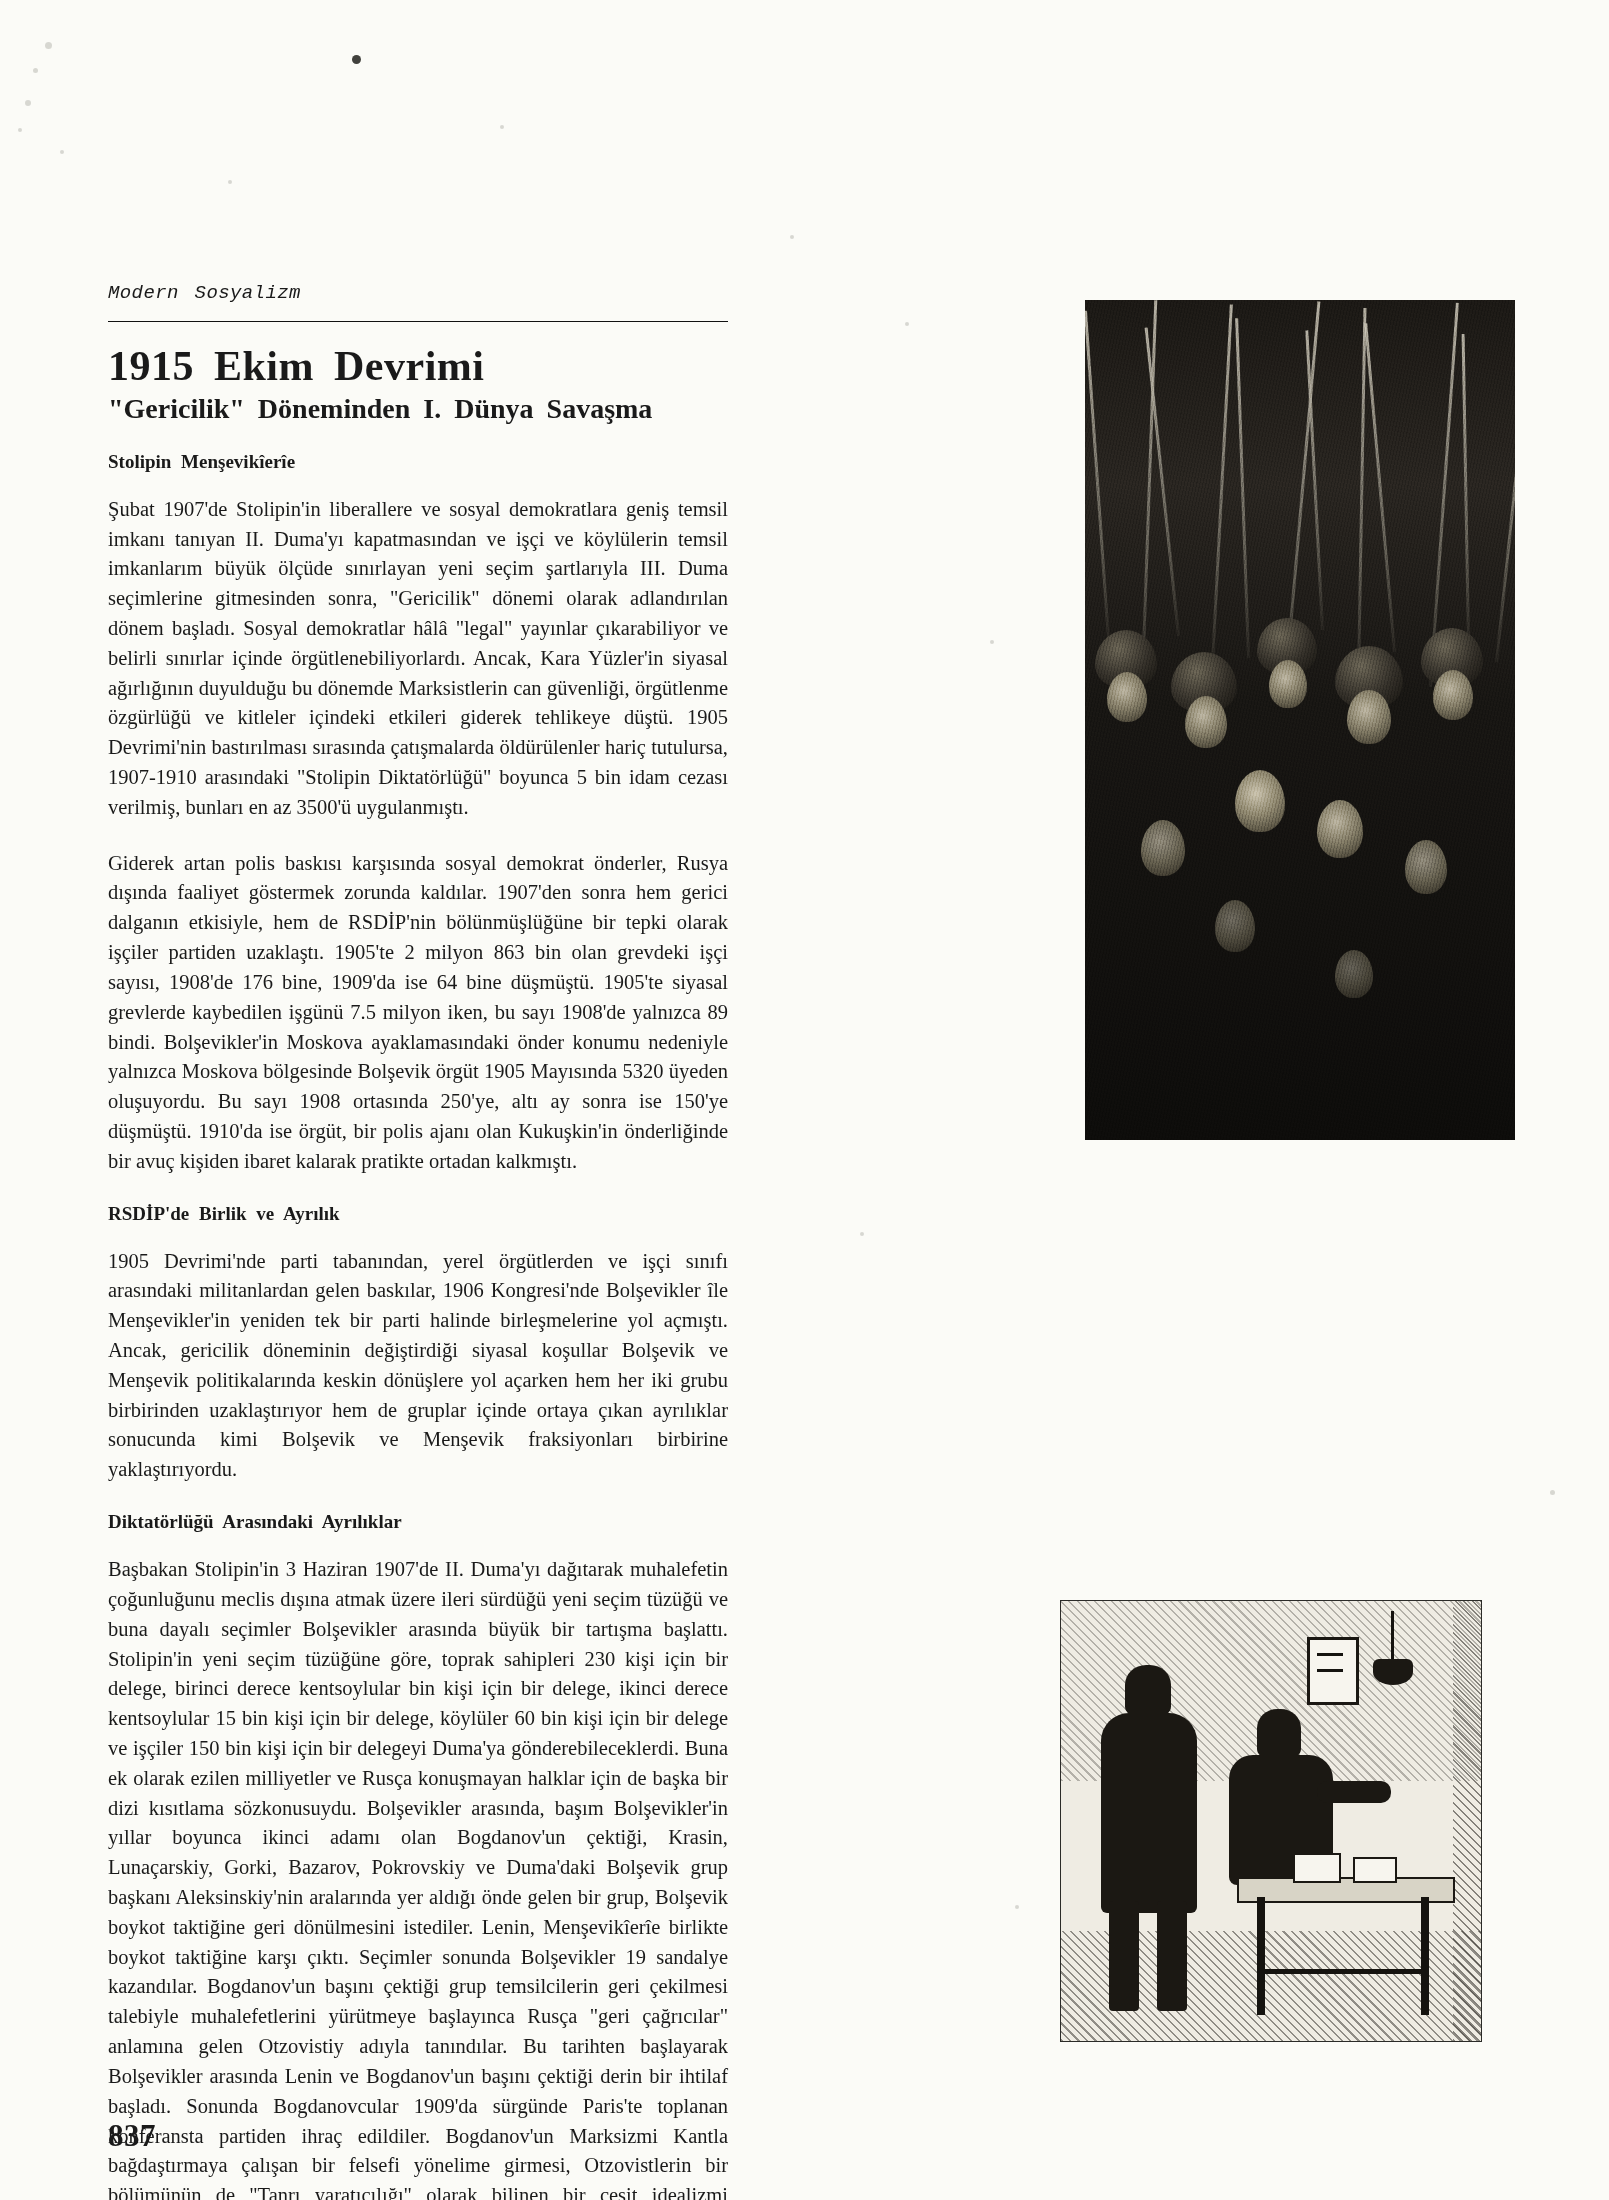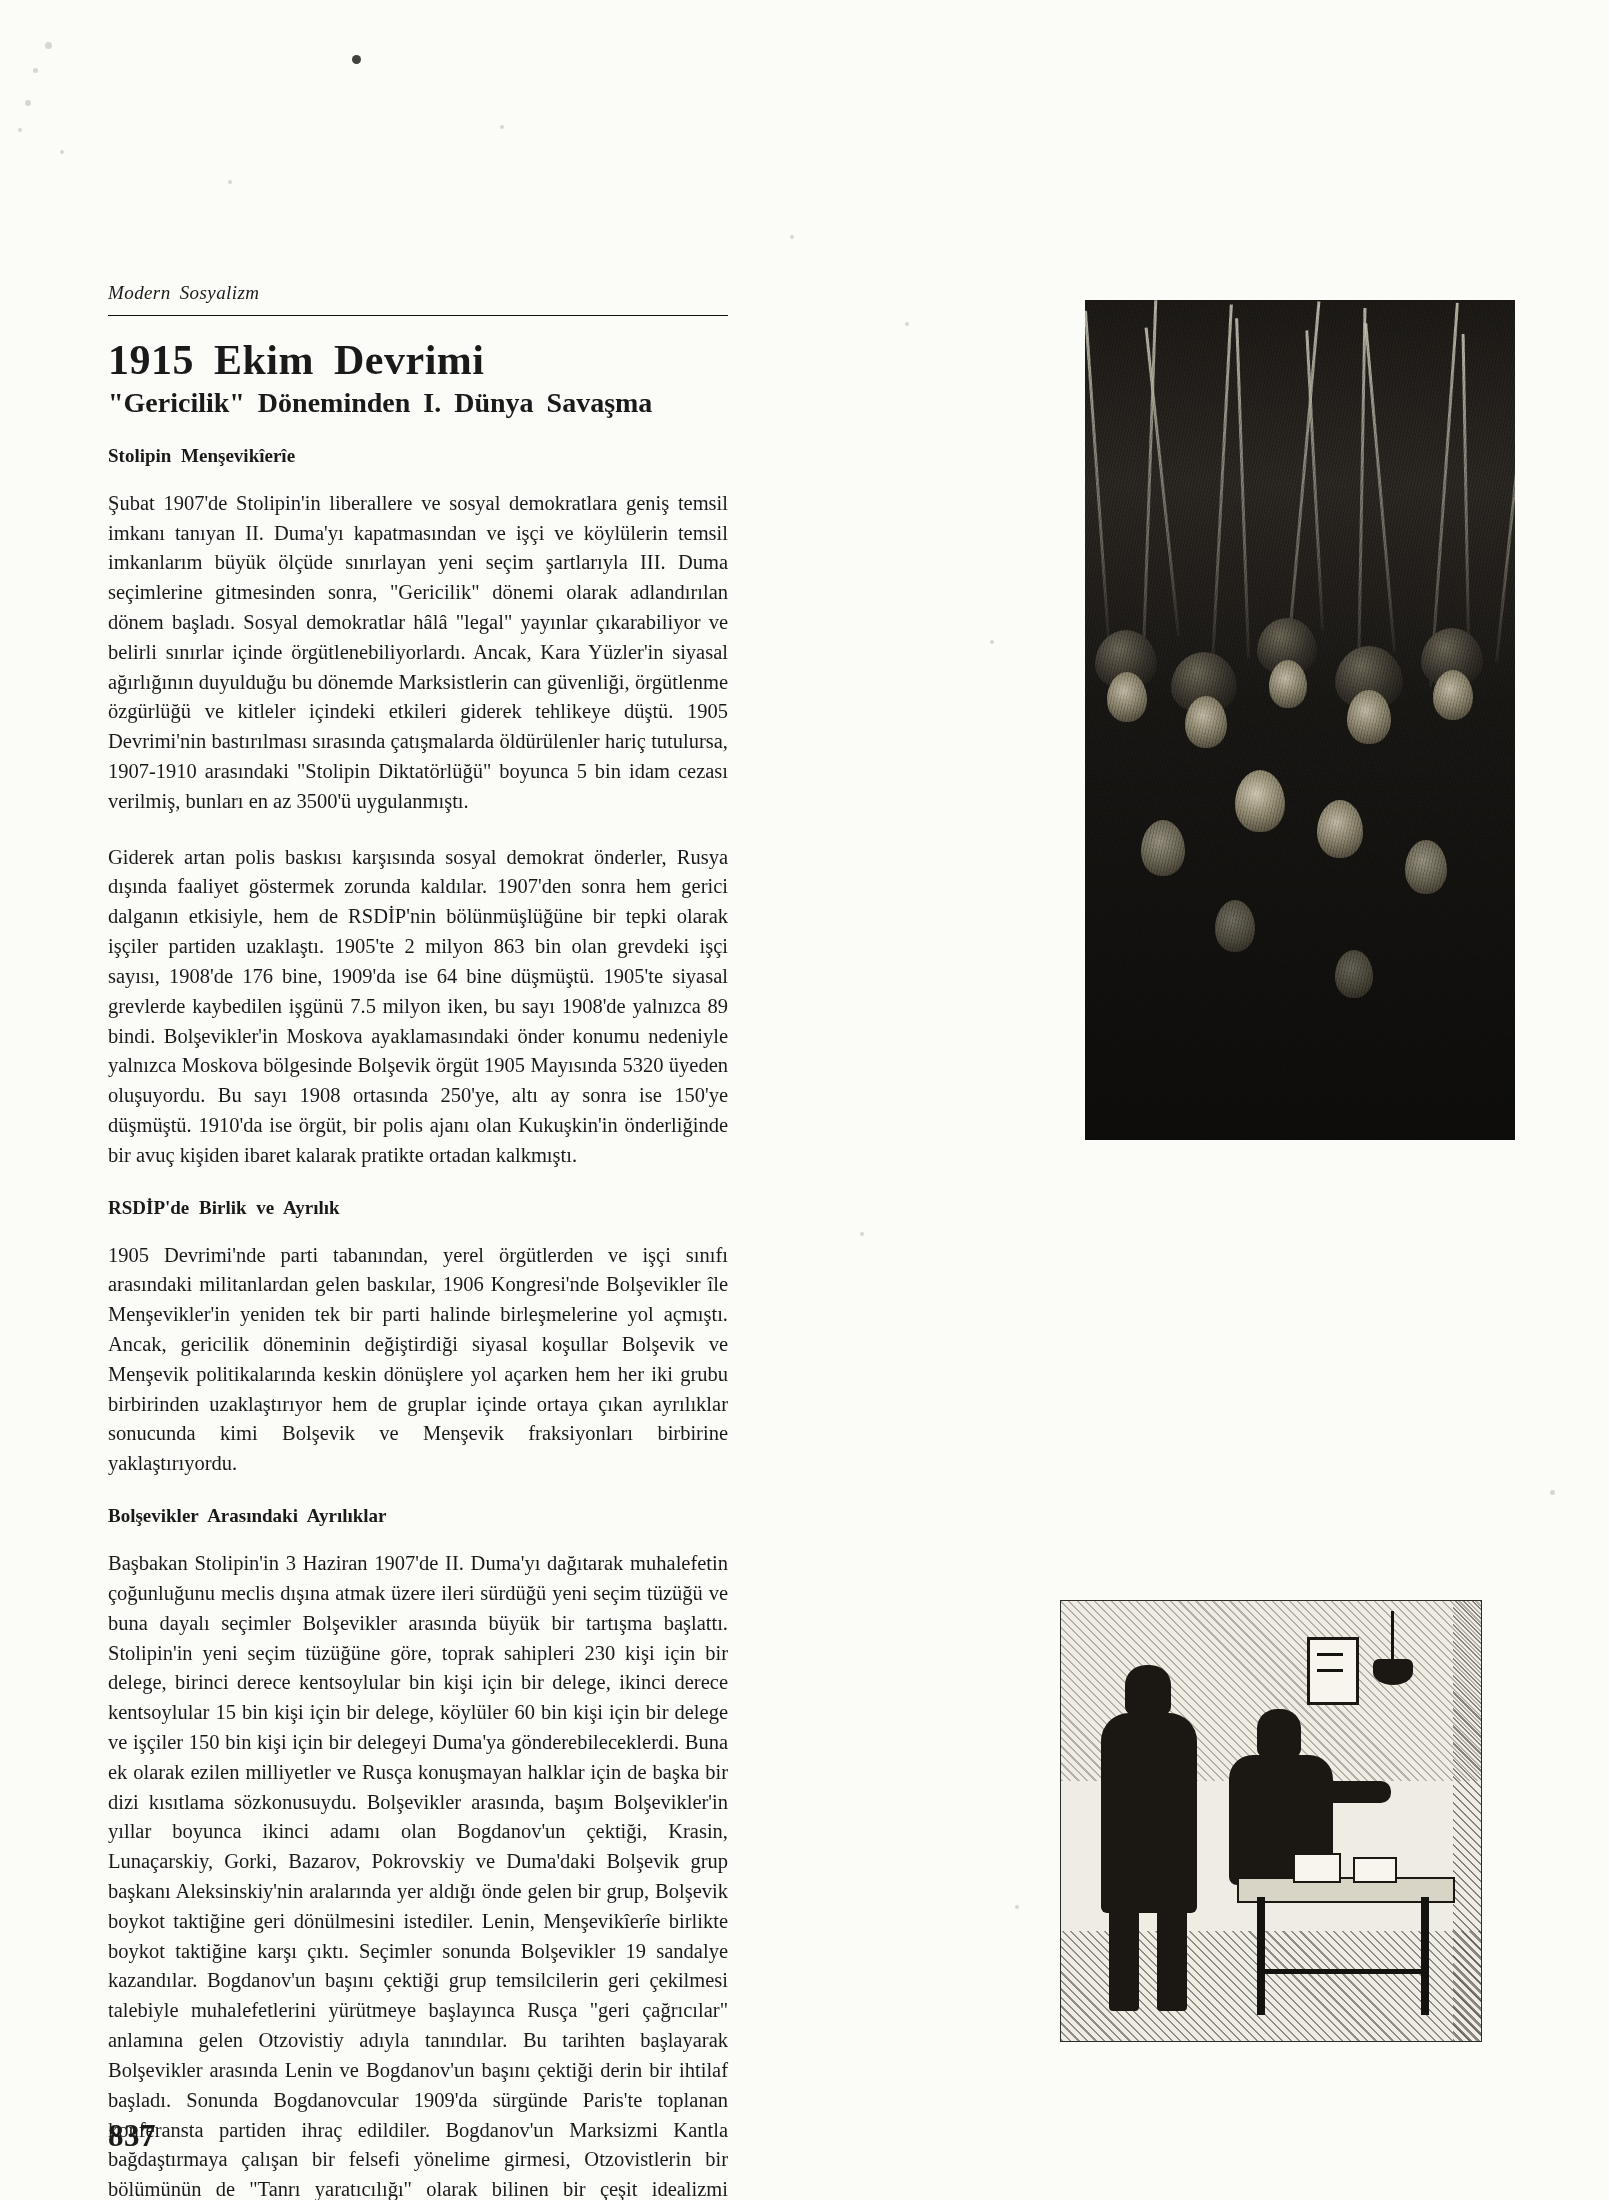--- a/index.html
+++ b/index.html
@@ -30,25 +30,26 @@
     position: absolute;
     left: 108px;
     top: 282px;
     width: 620px;
   }
 
   .running-head {
     font-style: italic;
     font-size: 19px;
     letter-spacing: .4px;
-    padding-bottom: 11px;
+    padding-bottom: 17px;
     border-bottom: 1.6px solid #111;
     width: 100%;
     word-spacing: 4px;
     margin-bottom: 22px;
+    font-family: Liberation Mono, monospace;
   }
 
   h1.doc-title {
     font-size: 42px;
     font-weight: bold;
     margin: 0 0 4px 0;
     letter-spacing: .5px;
     word-spacing: 9px;
     line-height: 1.08;
   }
@@ -271,21 +272,21 @@
     <p class="body">Giderek artan polis baskısı karşısında sosyal demokrat önderler, Rusya dışında faaliyet göstermek zorunda kaldılar. 1907'den sonra hem gerici dalganın etkisiyle, hem de RSDİP'nin bölünmüşlüğüne bir tepki olarak işçiler partiden uzaklaştı. 1905'te 2 milyon 863 bin olan grevdeki işçi sayısı, 1908'de 176 bine, 1909'da ise 64 bine düşmüştü. 1905'te siyasal grevlerde kaybedilen işgünü 7.5 milyon iken, bu sayı 1908'de yalnızca 89 bindi. Bolşevikler'in Moskova ayaklamasındaki önder konumu nedeniyle yalnızca Moskova bölgesinde Bolşevik örgüt 1905 Mayısında 5320 üyeden oluşuyordu. Bu sayı 1908 ortasında 250'ye, altı ay sonra ise 150'ye düşmüştü. 1910'da ise örgüt, bir polis ajanı olan Kukuşkin'in önderliğinde bir avuç kişiden ibaret kalarak pratikte ortadan kalkmıştı.</p>
 
     <h3 class="sec-head">
       <span class="it">RSDİP'de</span>
       <span>Birlik  ve  Ayrılık</span>
     </h3>
 
     <p class="body">1905 Devrimi'nde parti tabanından, yerel örgütlerden ve işçi sınıfı arasındaki militanlardan gelen baskılar, 1906 Kongresi'nde Bolşevikler île Menşevikler'in yeniden tek bir parti halinde birleşmelerine yol açmıştı. Ancak, gericilik döneminin değiştirdiği siyasal koşullar Bolşevik ve Menşevik politikalarında keskin dönüşlere yol açarken hem her iki grubu birbirinden uzaklaştırıyor hem de gruplar içinde ortaya çıkan ayrılıklar sonucunda kimi Bolşevik ve Menşevik fraksiyonları birbirine yaklaştırıyordu.</p>
 
     <h3 class="sec-head">
-      <span class="it">Bolşevikler</span>
+      <span class="it">Diktatörlüğü</span>
       <span>Arasındaki  Ayrılıklar</span>
     </h3>
 
     <p class="body">Başbakan Stolipin'in 3 Haziran 1907'de II. Duma'yı dağıtarak muhalefetin çoğunluğunu meclis dışına atmak üzere ileri sürdüğü yeni seçim tüzüğü ve buna dayalı seçimler Bolşevikler arasında büyük bir tartışma başlattı. Stolipin'in yeni seçim tüzüğüne göre, toprak sahipleri 230 kişi için bir delege, birinci derece kentsoylular bin kişi için bir delege, ikinci derece kentsoylular 15 bin kişi için bir delege, köylüler 60 bin kişi için bir delege ve işçiler 150 bin kişi için bir delegeyi Duma'ya gönderebileceklerdi. Buna ek olarak ezilen milliyetler ve Rusça konuşmayan halklar için de başka bir dizi kısıtlama sözkonusuydu. Bolşevikler arasında, başım Bolşevikler'in yıllar boyunca ikinci adamı olan Bogdanov'un çektiği, Krasin, Lunaçarskiy, Gorki, Bazarov, Pokrovskiy ve Duma'daki Bolşevik grup başkanı Aleksinskiy'nin aralarında yer aldığı önde gelen bir grup, Bolşevik boykot taktiğine geri dönülmesini istediler. Lenin, Menşevikîerîe birlikte boykot taktiğine karşı çıktı. Seçimler sonunda Bolşevikler 19 sandalye kazandılar. Bogdanov'un başını çektiği grup temsilcilerin geri çekilmesi talebiyle muhalefetlerini yürütmeye başlayınca Rusça "geri çağrıcılar" anlamına gelen Otzovistiy adıyla tanındılar. Bu tarihten başlayarak Bolşevikler arasında Lenin ve Bogdanov'un başını çektiği derin bir ihtilaf başladı. Sonunda Bogdanovcular 1909'da sürgünde Paris'te toplanan konferansta partiden ihraç edildiler. Bogdanov'un Marksizmi Kantla bağdaştırmaya çalışan bir felsefi yönelime girmesi, Otzovistlerin bir bölümünün de "Tanrı yaratıcılığı" olarak bilinen bir çeşit idealizmi benimsemeleri sonucunda, felsefenin parti işleri karşısında tarafsız bir alan olarak kabul edilmesi son buldu ve Lenin Materyalizm ve Ampriyokritisizm adlı bir kitap yazarak, ayrıca bir felsefi kavga da başlattı. Bu felsefi kavgada Menşevik Plehanov, Lenin'den yana çıktı.</p>
 
   </div>
 
   <div class="folio">837</div>
 
 </div>

